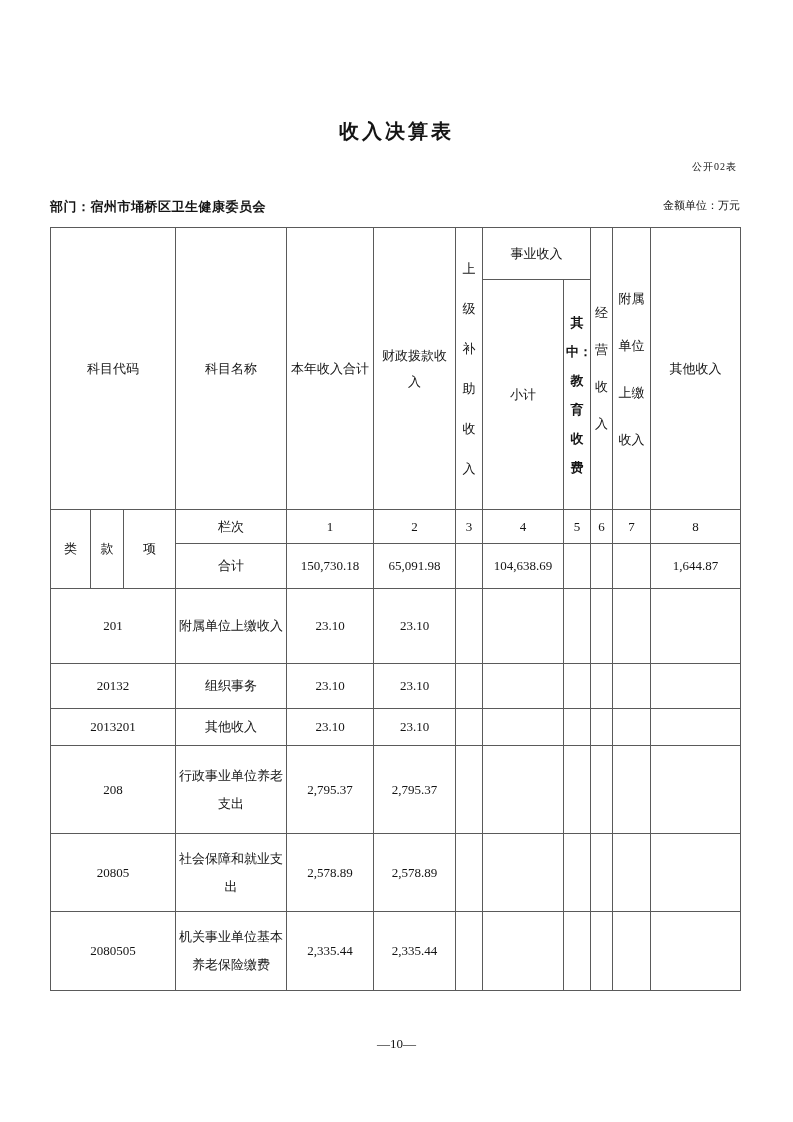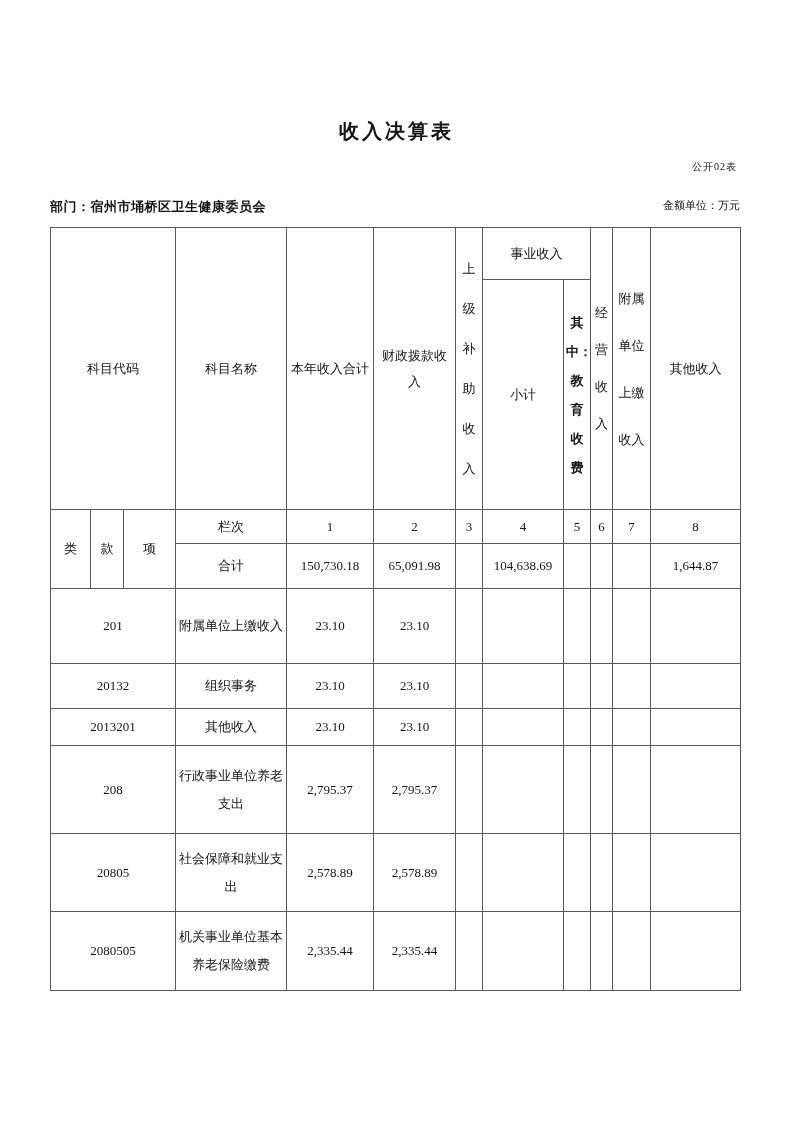--- a/index.html
+++ b/index.html
@@ -201,14 +201,15 @@
         <td class="num"></td>
         <td class="num"></td>
         <td class="num"></td>
         <td class="num"></td>
         <td class="num"></td>
         <td class="num"></td>
       </tr>
     </tbody>
   </table>
 
+  <div class="page-number">—10—</div>
 
 </div>
 
 </body></html>

